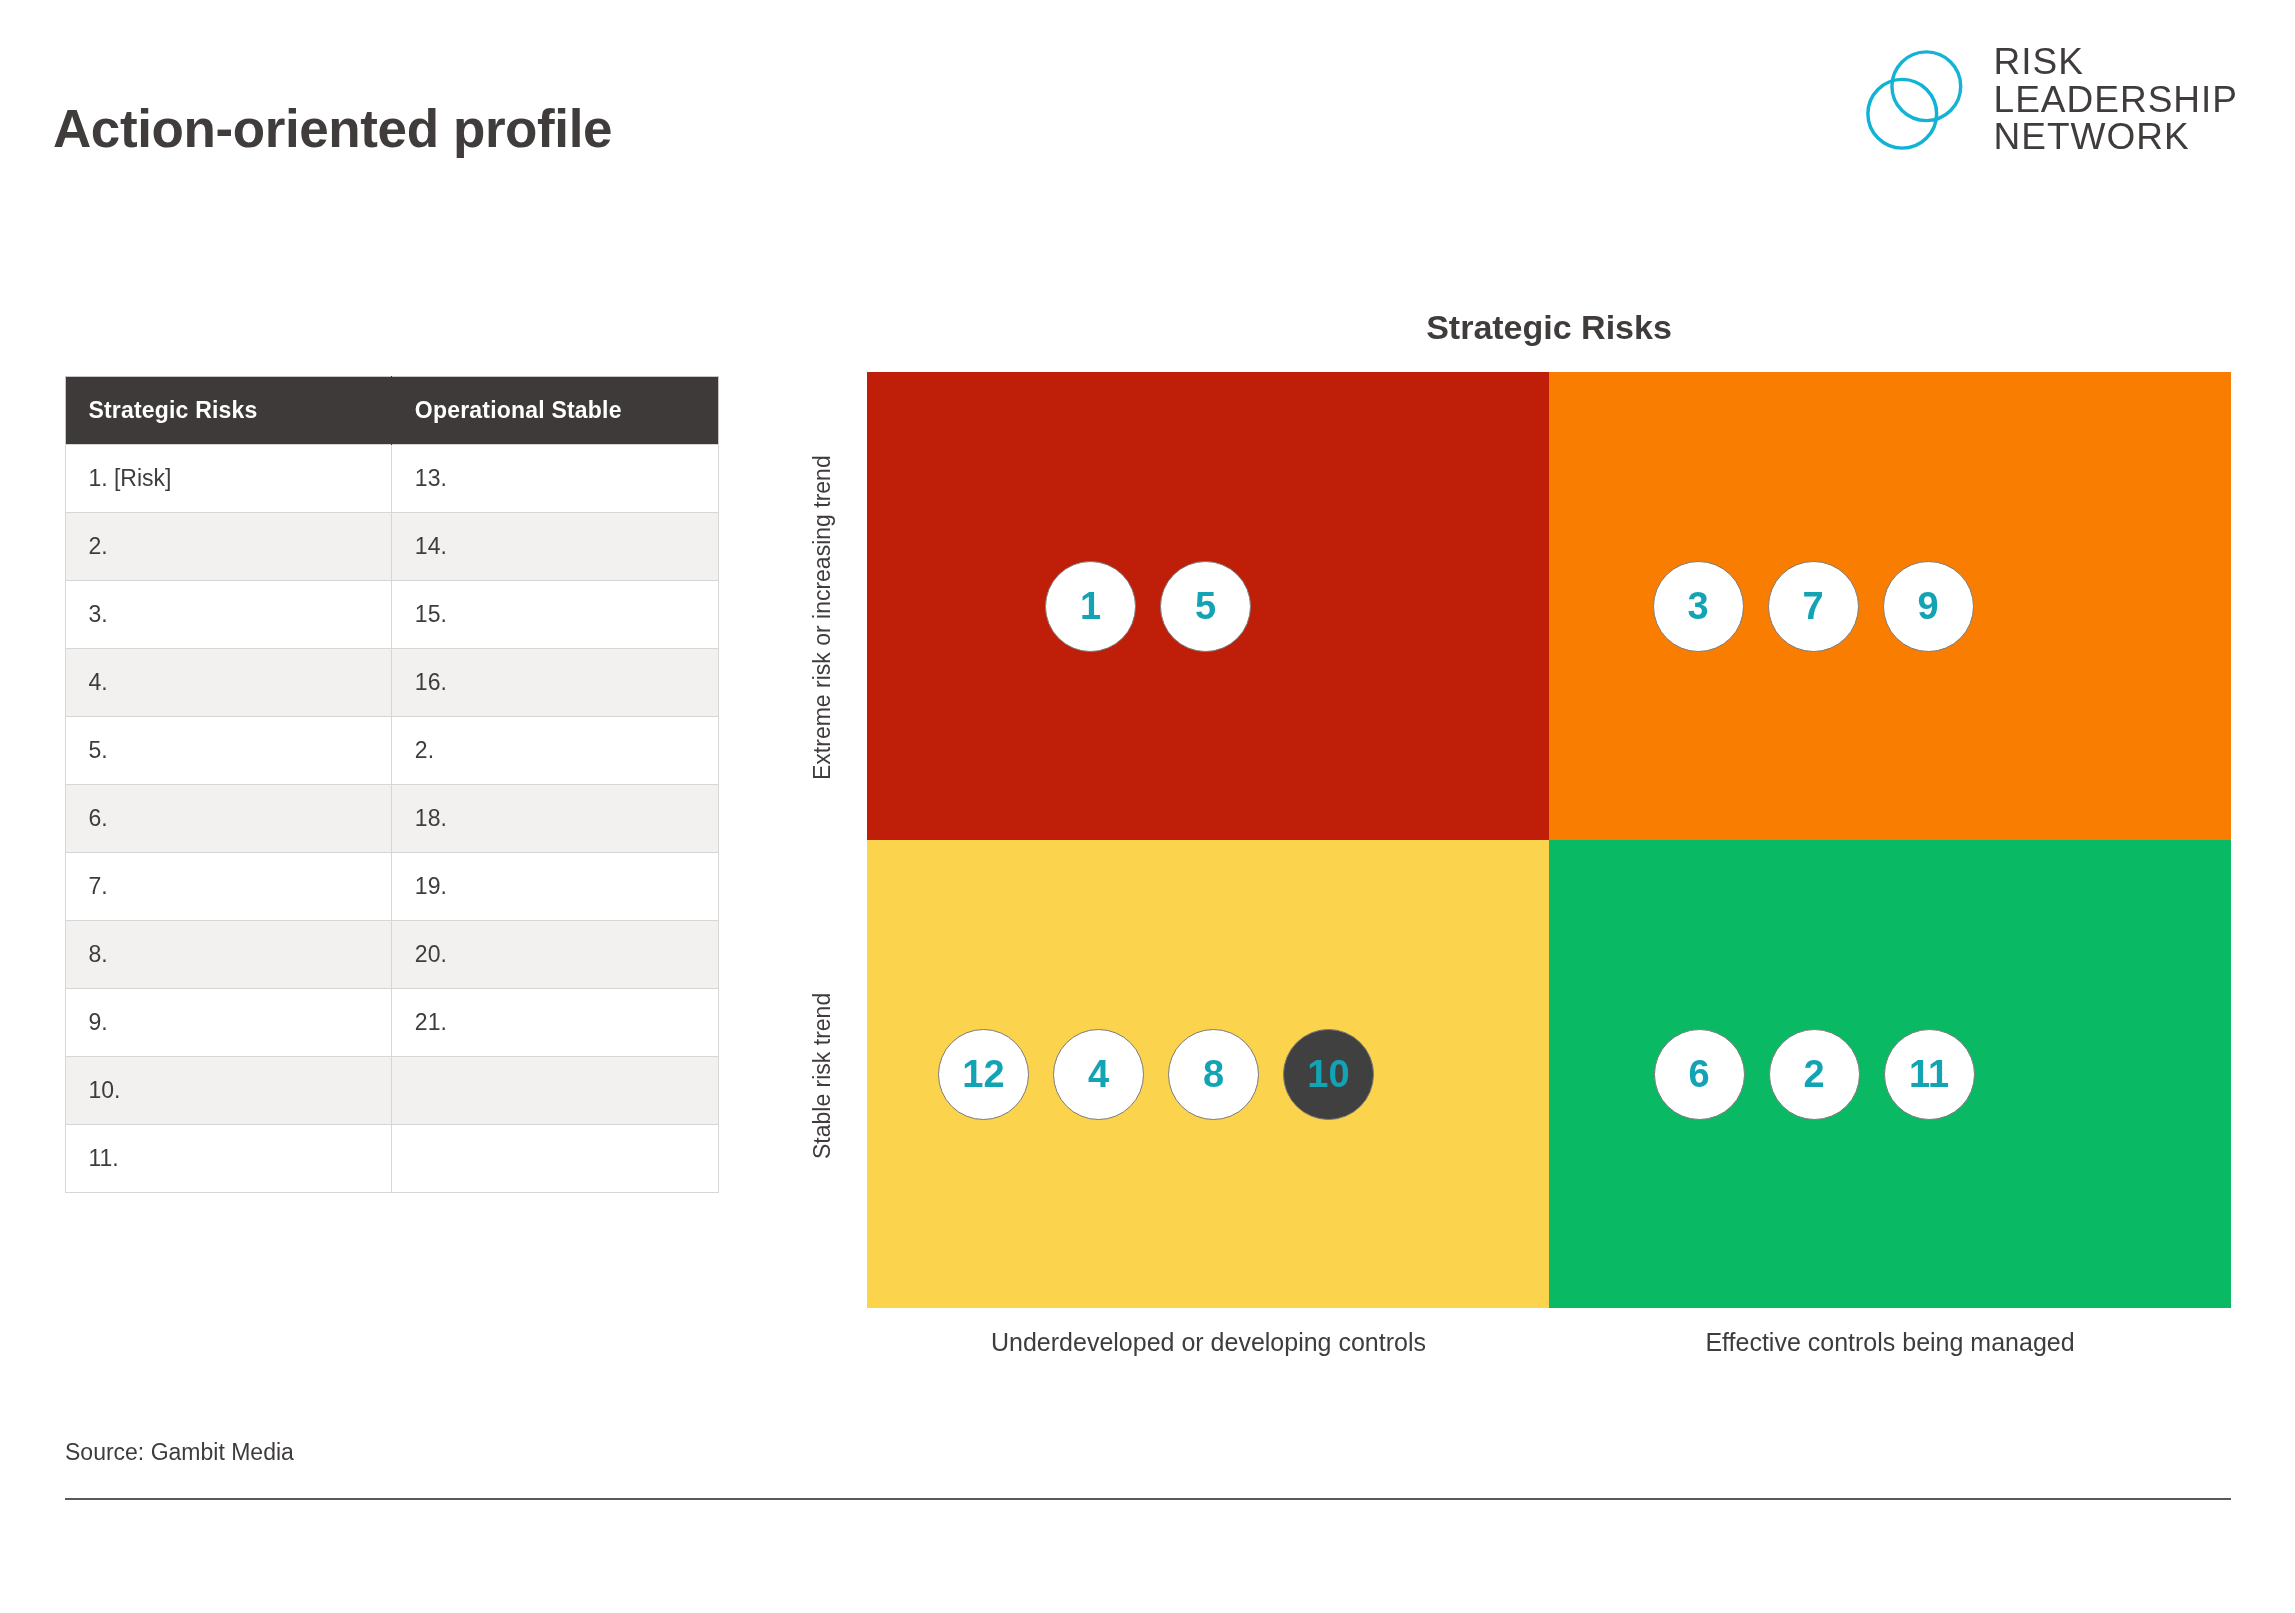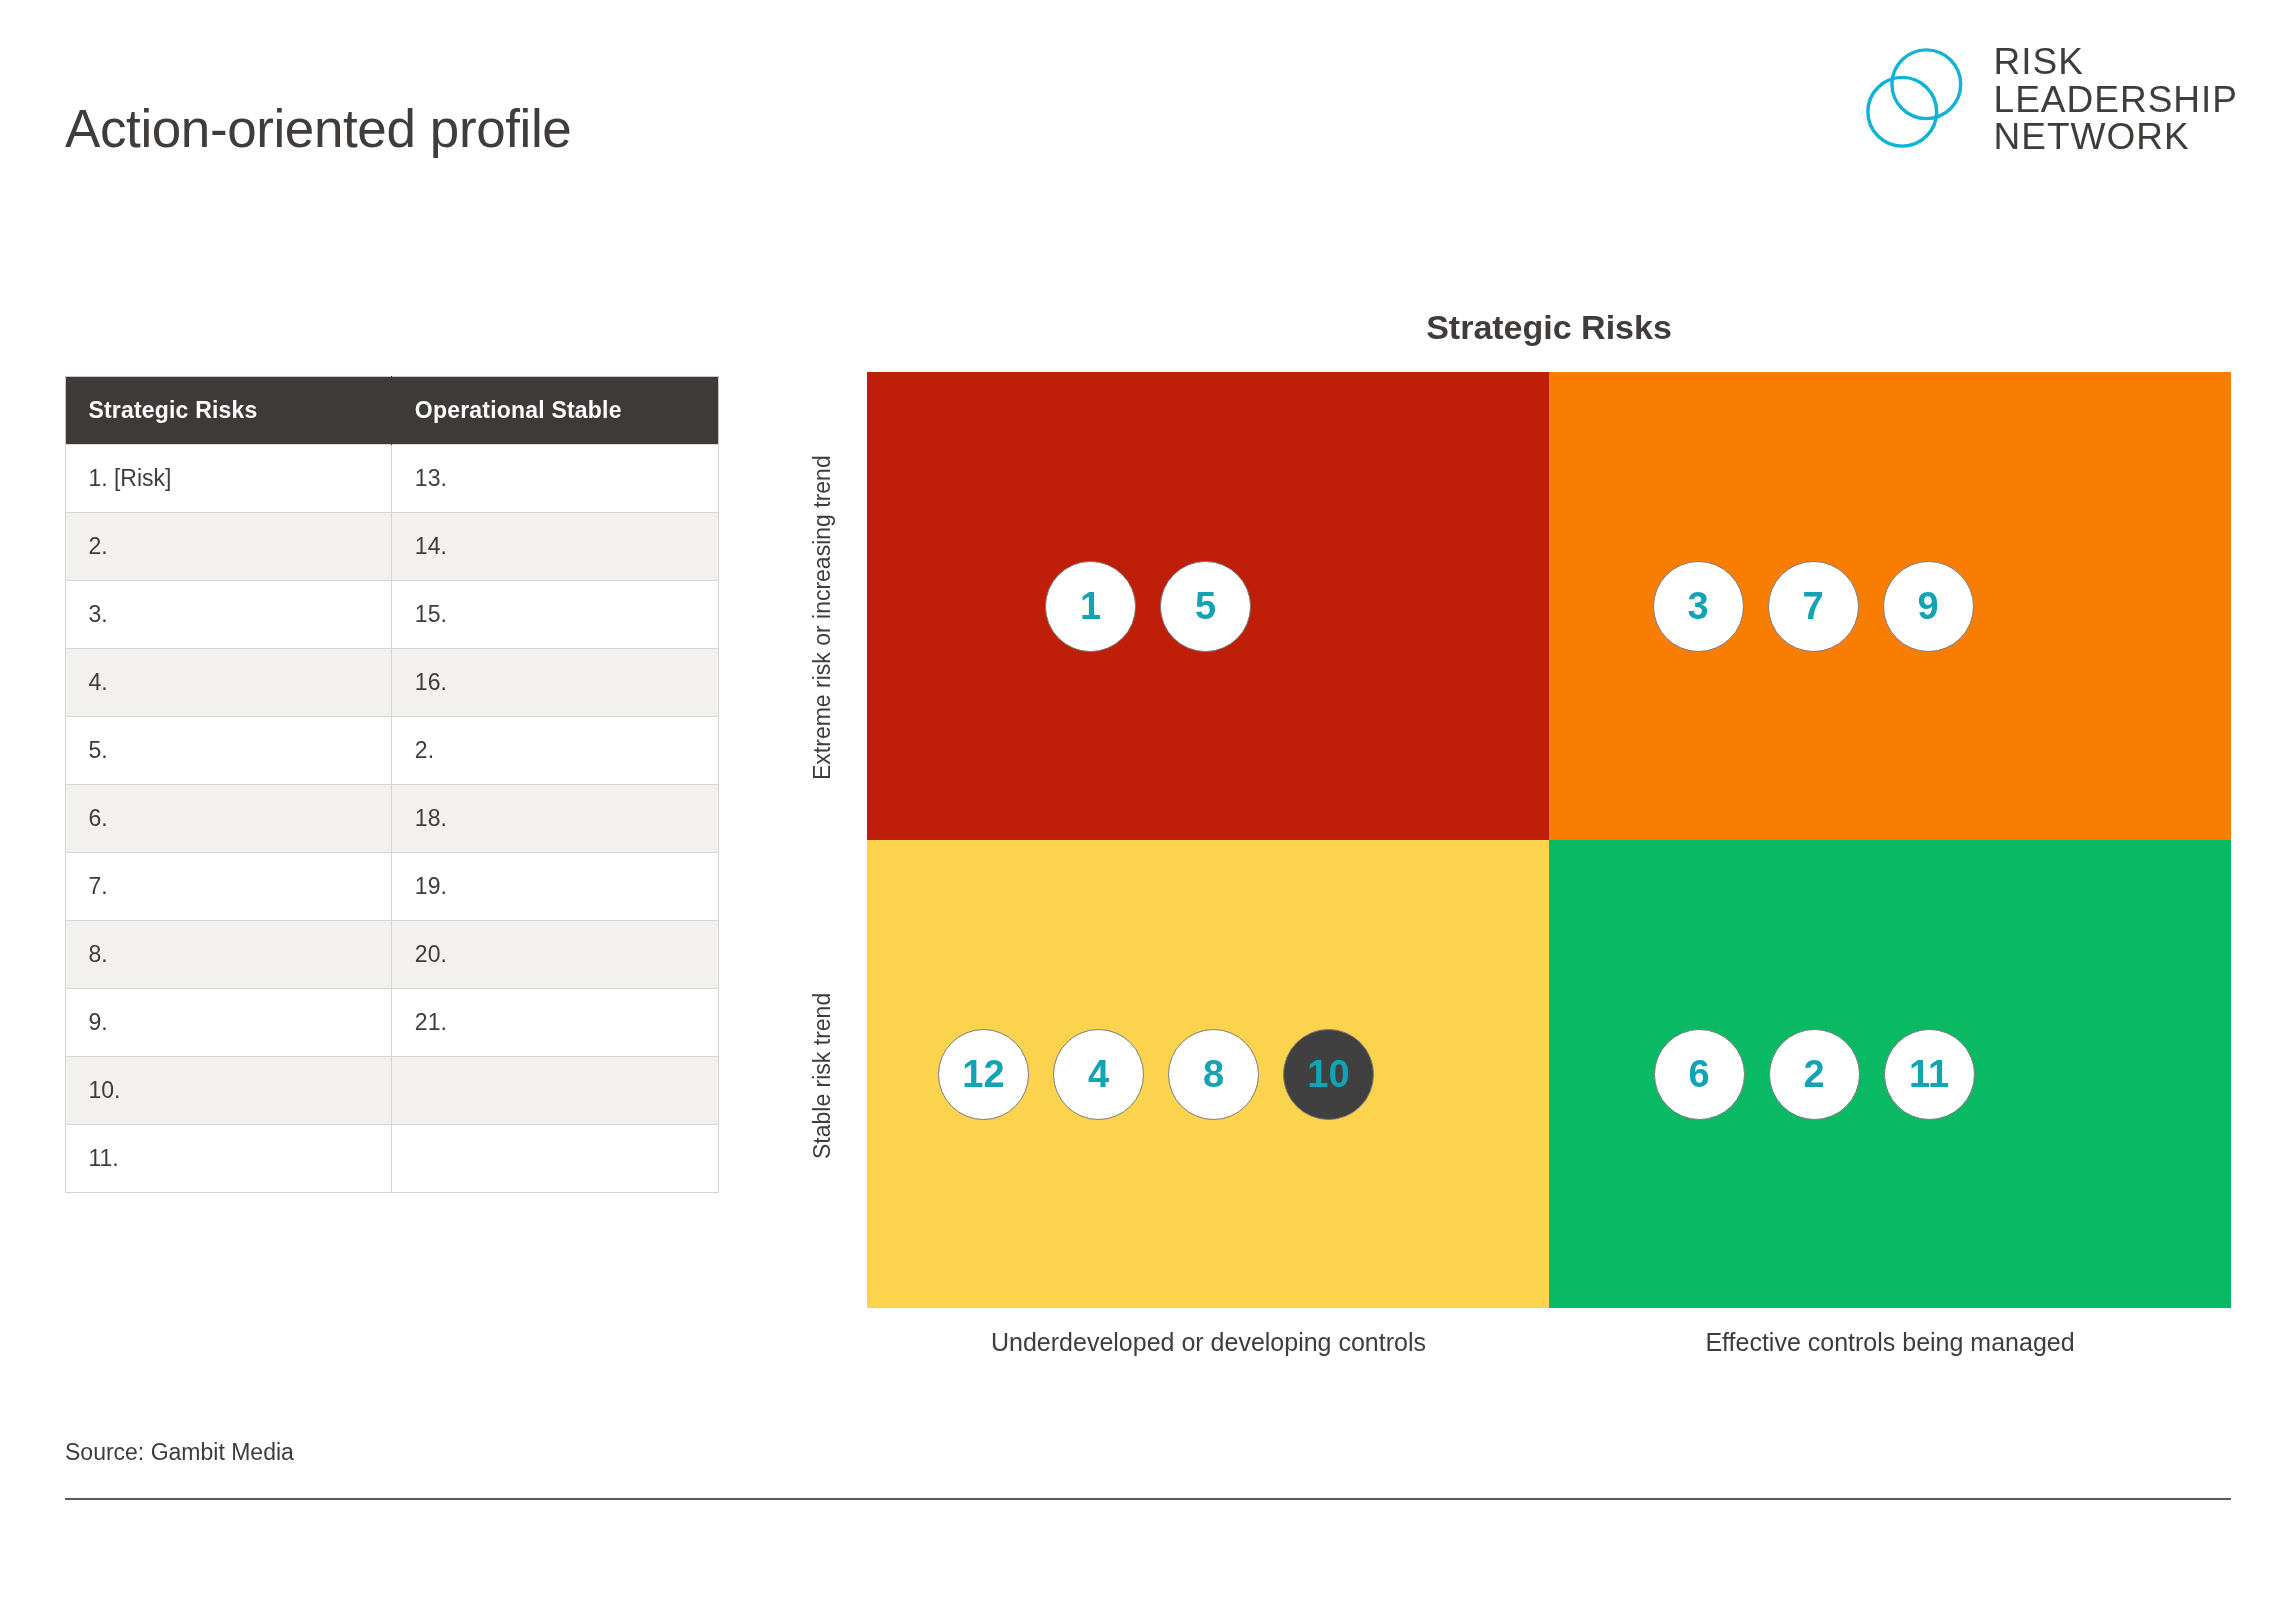--- a/index.html
+++ b/index.html
@@ -6,27 +6,27 @@
   html, body {
     width: 2295px; height: 1614px;
     background: #ffffff;
     font-family: "Liberation Sans", sans-serif;
     overflow: hidden;
   }
   .page { position: relative; width: 2295px; height: 1614px; }
 
   
   .page-title {
-    position: absolute; left: 65px; top: 102px;
-    font-size: 53px; font-weight: 400; color: #3f3c3b;
+    position: absolute; left: 53px; top: 102px;
+    font-size: 53px; font-weight: 700; color: #3f3c3b;
     letter-spacing: -0.4px; line-height: 1;
   }
   .logo-block {
     position: absolute; right: 57px; top: 43px;
-    display: flex; align-items: flex-start; gap: 22.4px;
+    display: flex; align-items: center; gap: 22.4px;
   }
   .logo-mark { width: 110px; height: 110px; flex: 0 0 auto; }
   .logo-text {
     display: flex; flex-direction: column;
     font-size: 37px; font-weight: 400; color: #3f3c3b;
     line-height: 1.02; letter-spacing: 1px;
   }
 
   
   .risk-table {

